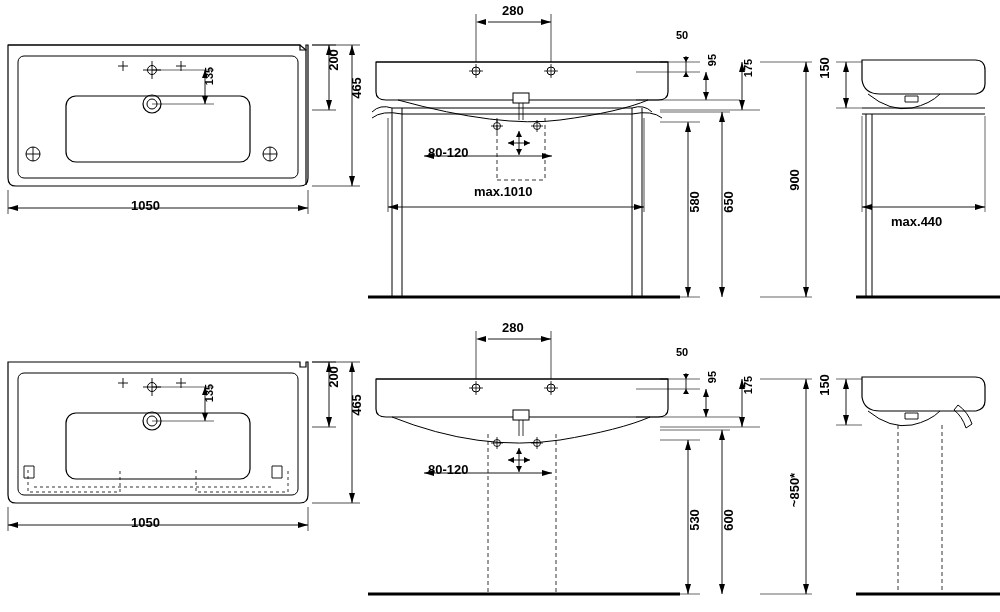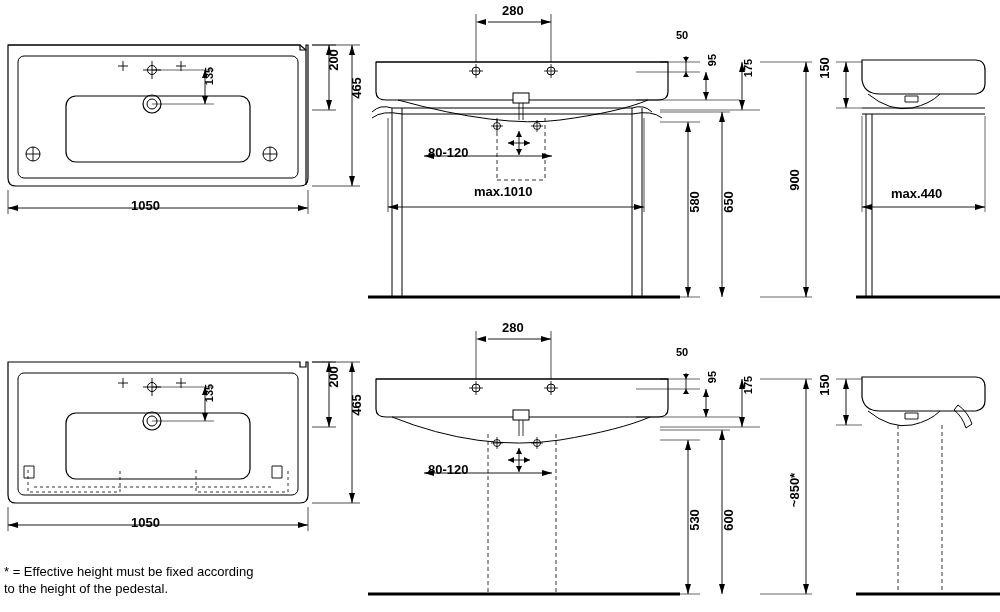--- a/index.html
+++ b/index.html
@@ -293,34 +293,32 @@
   <div class="lbl sm" style="left:676px;top:29px;">50</div>
   <div class="lbl vert sm" style="left:712px;top:60px;transform:rotate(-90deg) translate(-50%,-50%);">95</div>
   <div class="lbl vert sm" style="left:748px;top:68px;transform:rotate(-90deg) translate(-50%,-50%);">175</div>
   <div class="lbl" style="left:428px;top:145px;">80-120</div>
   <div class="lbl" style="left:474px;top:184px;">max.1010</div>
   <div class="lbl vert" style="left:694px;top:202px;transform:rotate(-90deg) translate(-50%,-50%);">580</div>
   <div class="lbl vert" style="left:728px;top:202px;transform:rotate(-90deg) translate(-50%,-50%);">650</div>
   <div class="lbl vert" style="left:794px;top:180px;transform:rotate(-90deg) translate(-50%,-50%);">900</div>
 
   <div class="lbl vert" style="left:824px;top:68px;transform:rotate(-90deg) translate(-50%,-50%);">150</div>
-  <div class="lbl" style="left:891px;top:186px;">max.440</div>
+  <div class="lbl" style="left:891px;top:214px;">max.440</div>
 
   <div class="lbl" style="left:131px;top:515px;">1050</div>
   <div class="lbl vert" style="left:356px;top:405px;transform:rotate(-90deg) translate(-50%,-50%);">465</div>
   <div class="lbl vert" style="left:333px;top:377px;transform:rotate(-90deg) translate(-50%,-50%);">200</div>
   <div class="lbl vert sm" style="left:209px;top:393px;transform:rotate(-90deg) translate(-50%,-50%);">135</div>
 
   <div class="lbl" style="left:502px;top:320px;">280</div>
   <div class="lbl sm" style="left:676px;top:346px;">50</div>
   <div class="lbl vert sm" style="left:712px;top:377px;transform:rotate(-90deg) translate(-50%,-50%);">95</div>
   <div class="lbl vert sm" style="left:748px;top:385px;transform:rotate(-90deg) translate(-50%,-50%);">175</div>
   <div class="lbl" style="left:428px;top:462px;">80-120</div>
   <div class="lbl vert" style="left:694px;top:520px;transform:rotate(-90deg) translate(-50%,-50%);">530</div>
   <div class="lbl vert" style="left:728px;top:520px;transform:rotate(-90deg) translate(-50%,-50%);">600</div>
   <div class="lbl vert" style="left:794px;top:490px;transform:rotate(-90deg) translate(-50%,-50%);">~850*</div>
 
   <div class="lbl vert" style="left:824px;top:385px;transform:rotate(-90deg) translate(-50%,-50%);">150</div>
 
-  <div class="note" style="left:4px;top:563px;">* = Effective height must be fixed according
-to the height of the pedestal.</div>
 
 </div>
 
 </body></html>

